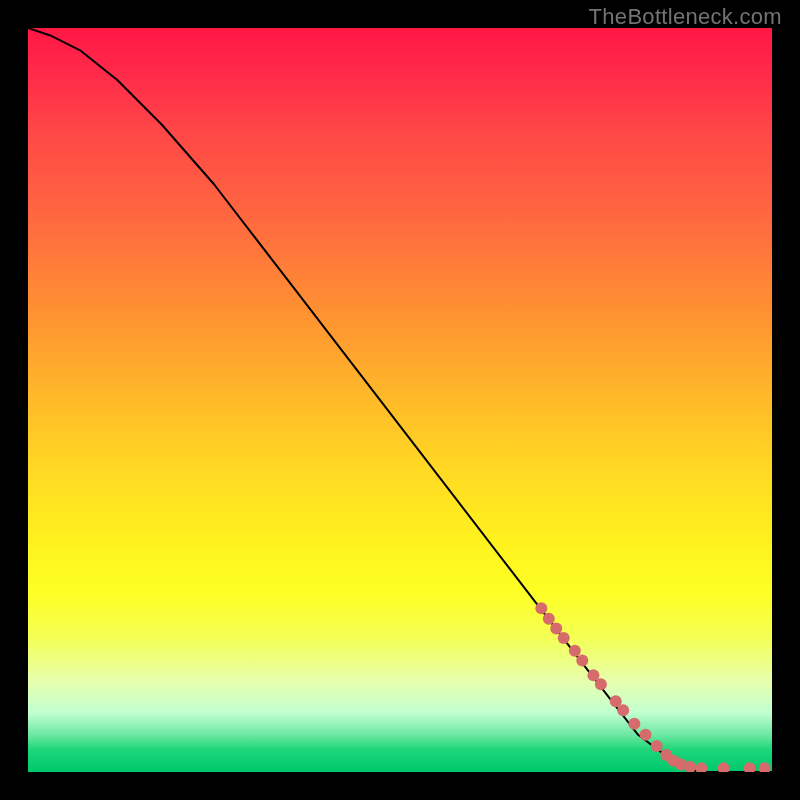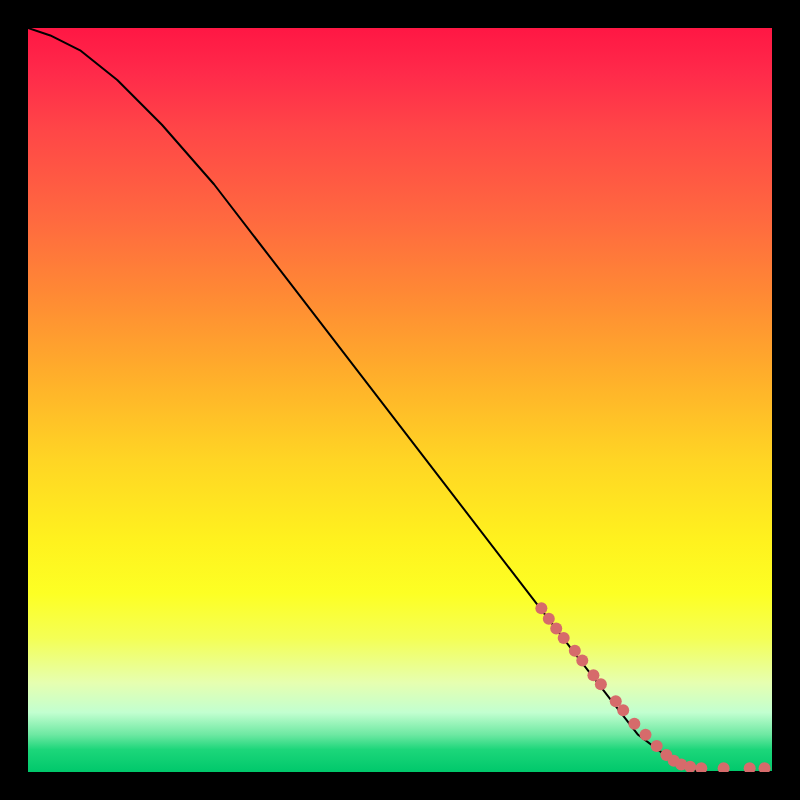--- a/index.html
+++ b/index.html
@@ -60,20 +60,21 @@
     top: 28px;
     width: 744px;
     height: 744px;
     z-index: 10;
   }
 </style>
 </head>
 <body>
 
 <div class="frame">
+  <div class="watermark">TheBottleneck.com</div>
 
   <div class="plot-area"></div>
 
   <svg class="overlay" viewBox="0 0 744 744" preserveAspectRatio="none">
     <path id="curve-path" fill="none" d="M0.00 0.00 L22.32 7.44 L52.08 22.32 L89.28 52.08 L133.92 96.72 L186.00 156.24 L260.40 252.96 L334.80 349.68 L409.20 446.40 L483.60 543.12 L558.00 639.84 L610.08 706.80 L639.84 729.12 L654.72 736.56 L669.60 744.00 L691.92 744.00 L714.24 744.00 L744.00 744.00" stroke="#000000" stroke-width="2" stroke-linecap="round" stroke-linejoin="round"></path>
     <g id="markers-group">
         <circle cx="513.36" cy="580.32" r="6" fill="#d66b6b"></circle>
         <circle cx="520.80" cy="590.74" r="6" fill="#d66b6b"></circle>
         <circle cx="528.24" cy="600.41" r="6" fill="#d66b6b"></circle>
         <circle cx="535.68" cy="610.08" r="6" fill="#d66b6b"></circle>

